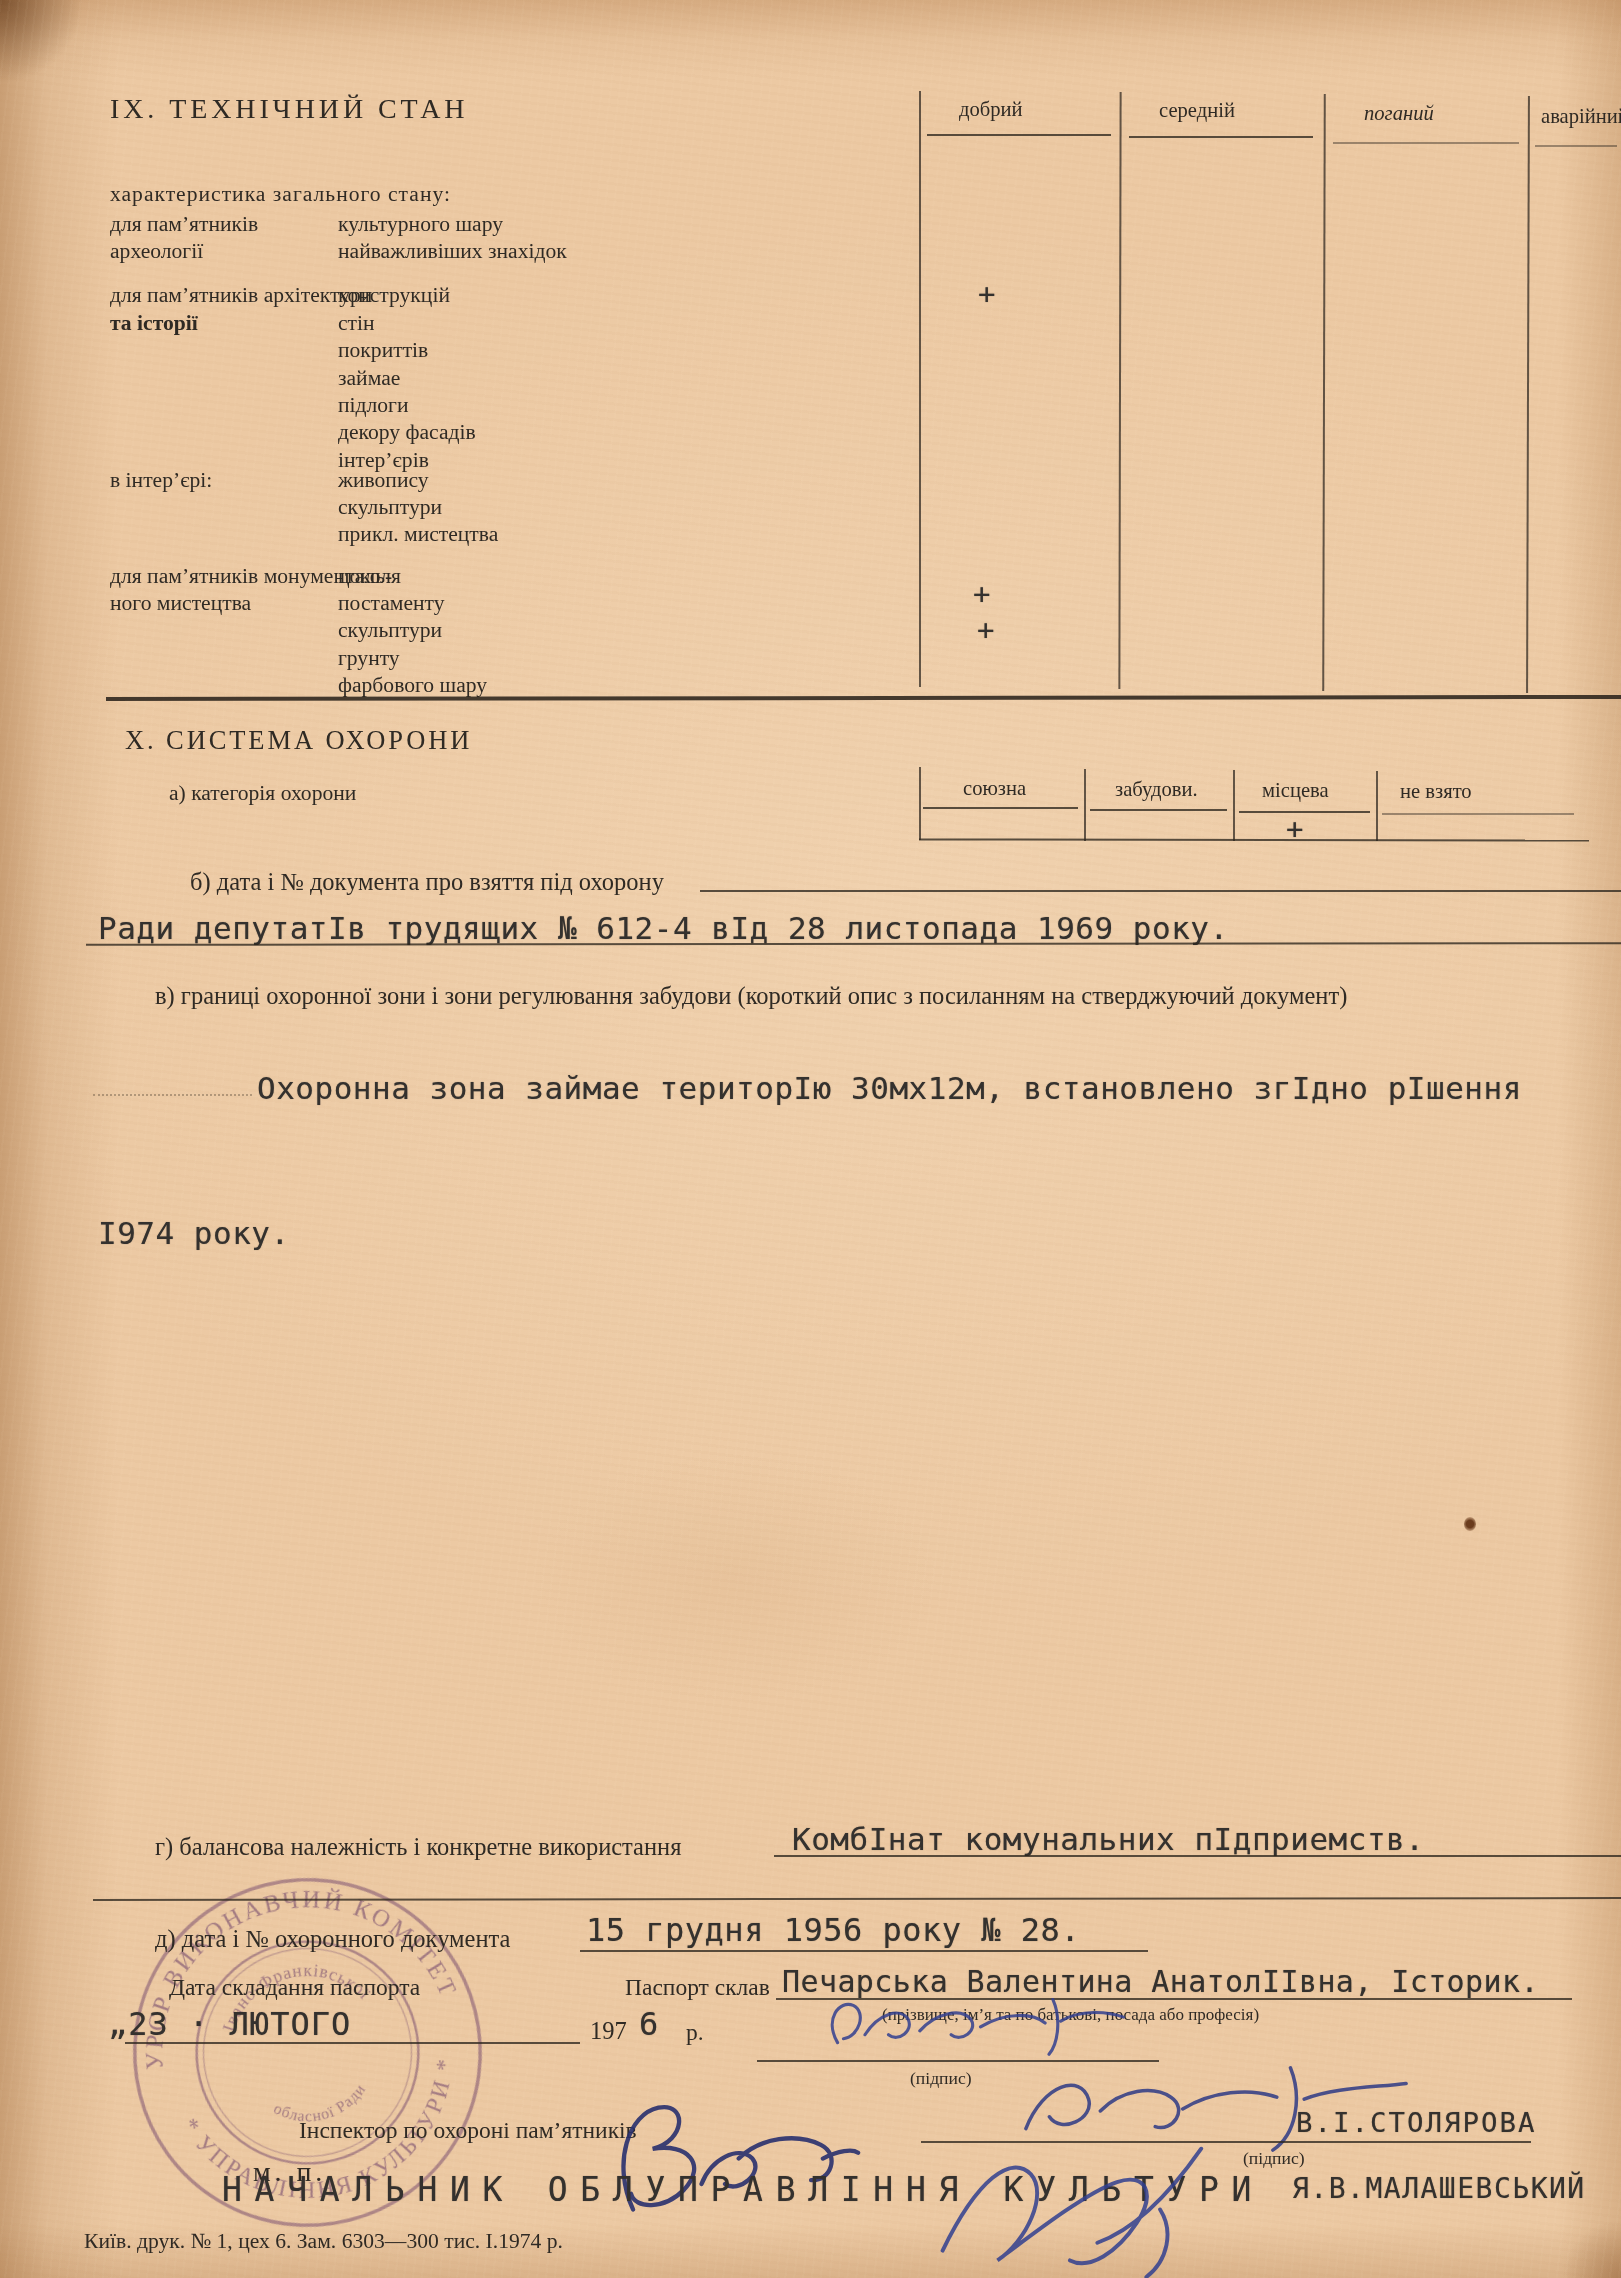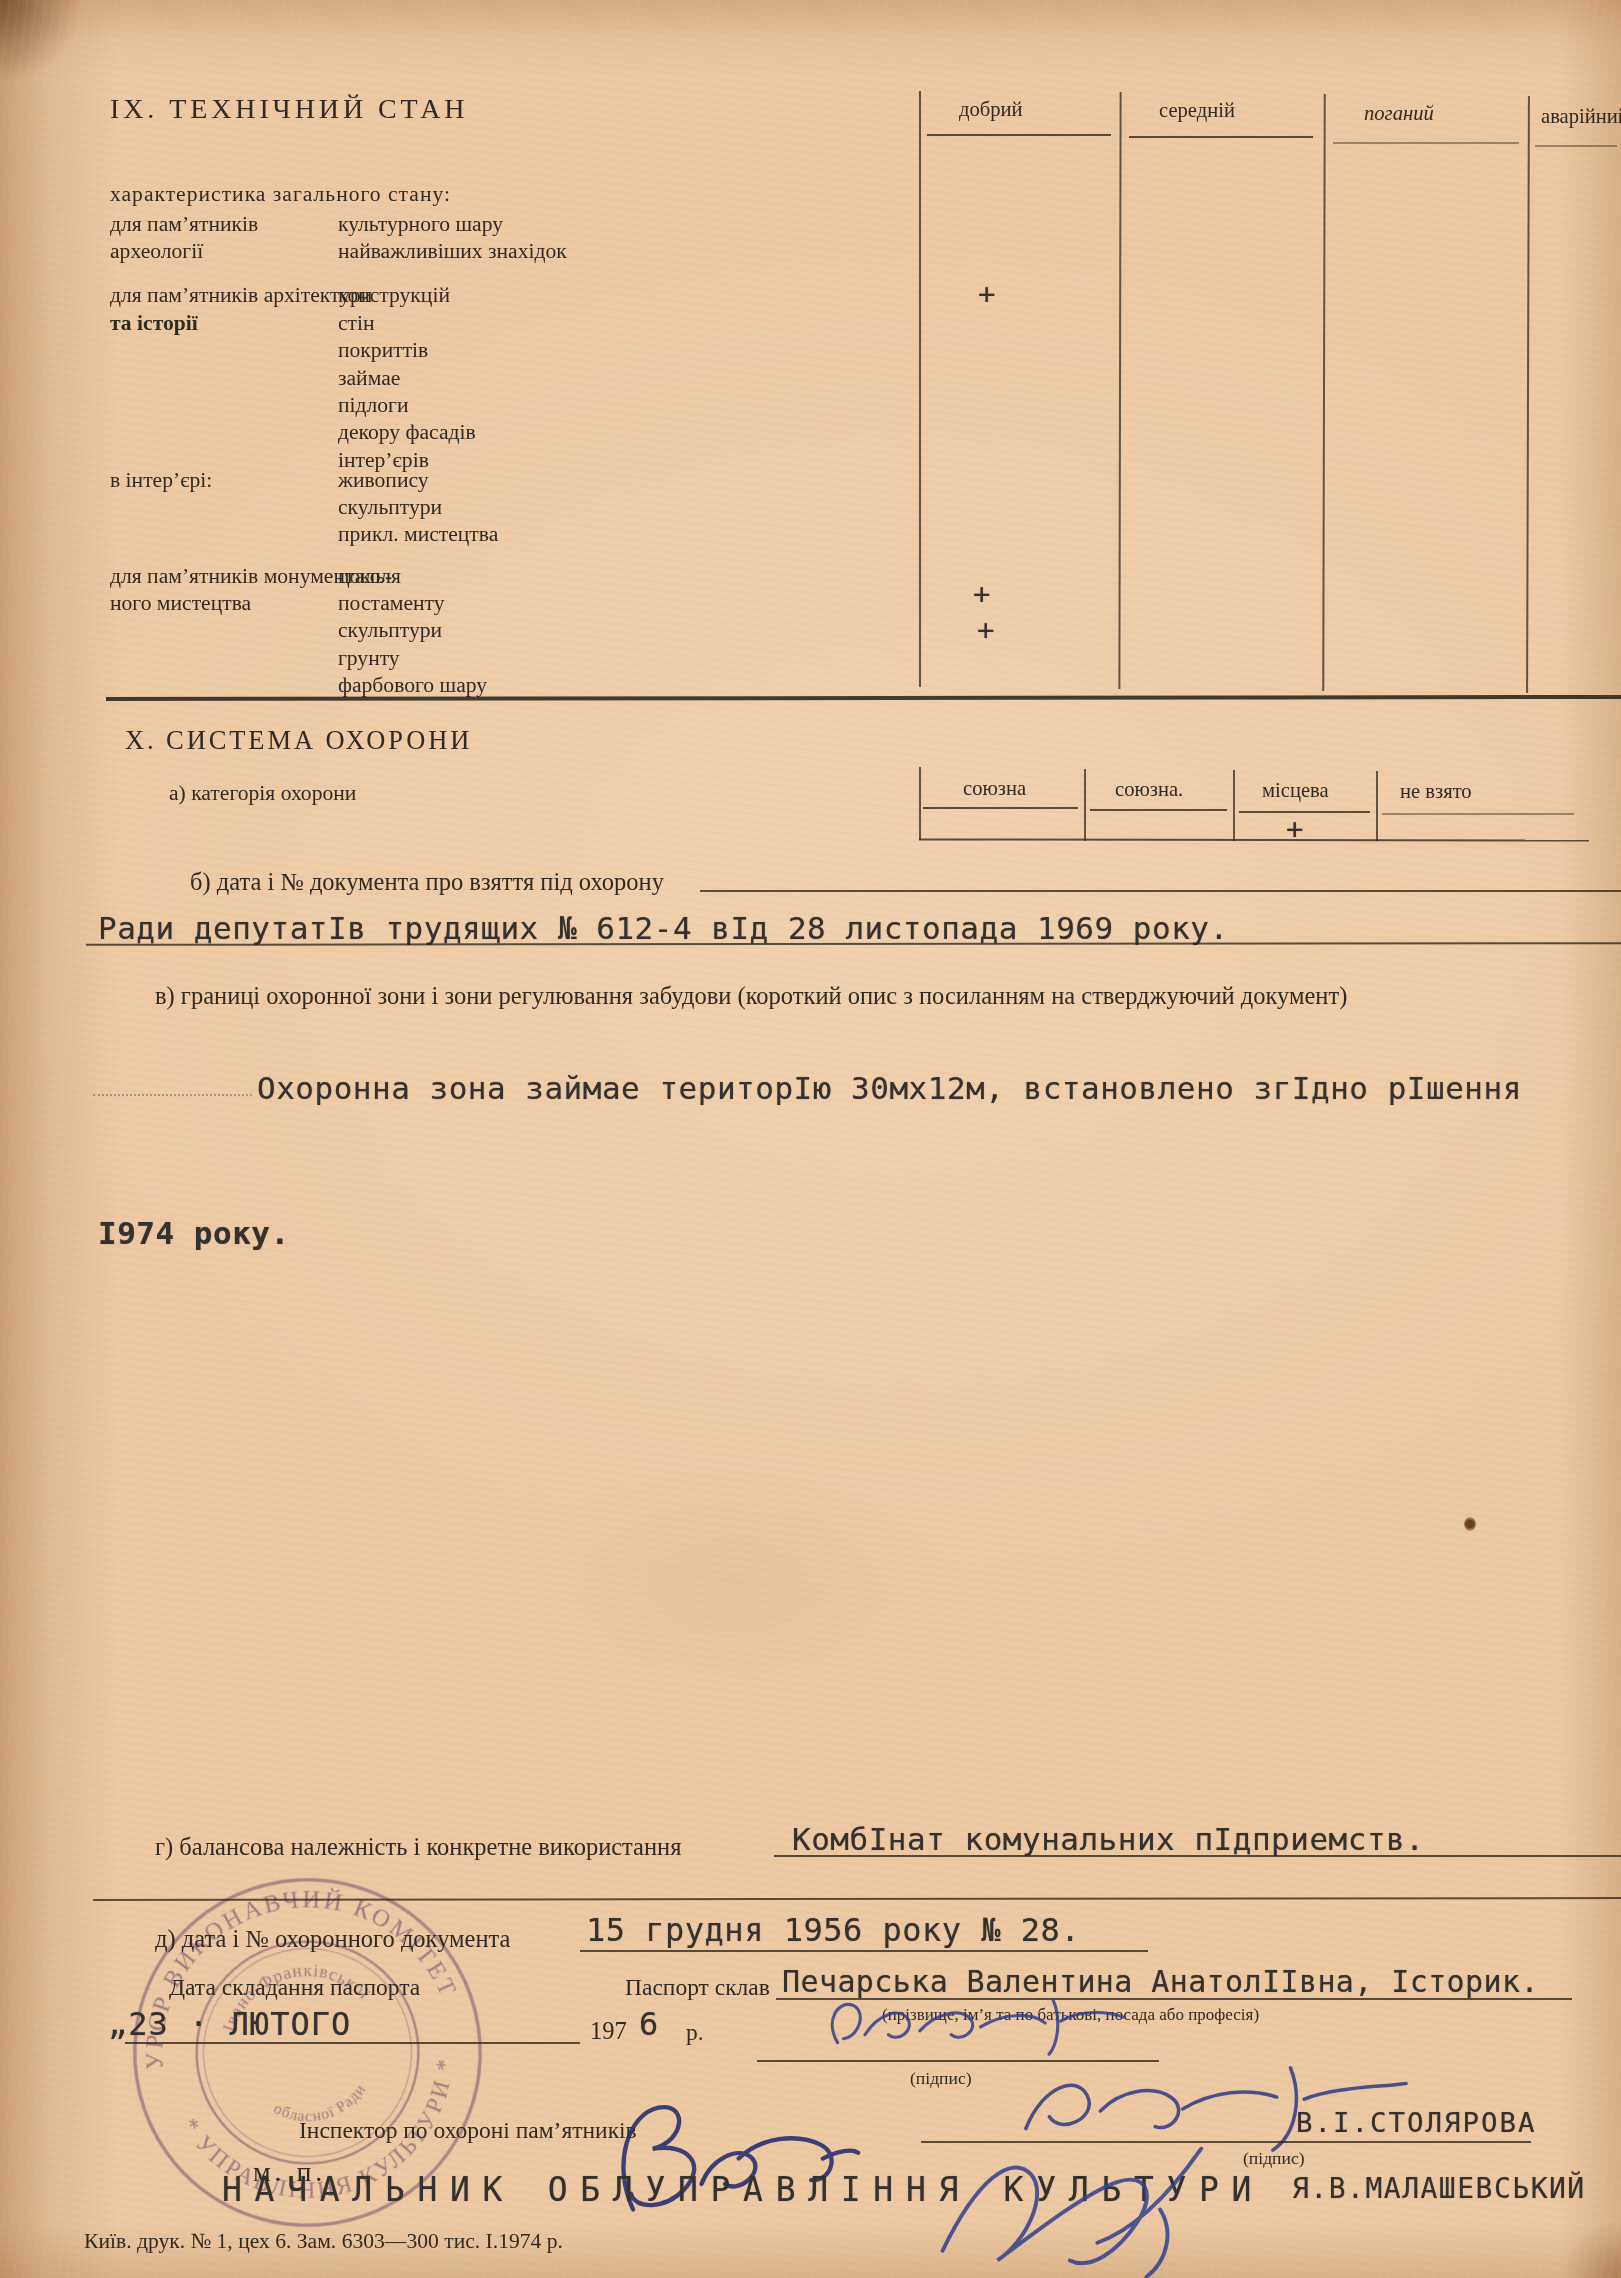--- a/index.html
+++ b/index.html
@@ -93,42 +93,42 @@
 
   <div class="pos serif" style="left:125px;top:725px;font-size:26.5px;letter-spacing:2.9px;">X. СИСТЕМА ОХОРОНИ</div>
   <div class="pos serif" style="left:169px;top:781px;font-size:21.6px;">а) категорія охорони</div>
 
   <div class="vline" style="left:919px;top:767px;height:73px;"></div>
   <div class="vline" style="left:1084px;top:769px;height:72px;"></div>
   <div class="vline" style="left:1233px;top:770px;height:71px;"></div>
   <div class="vline" style="left:1376px;top:771px;height:70px;"></div>
 
   <div class="pos serif" style="left:963px;top:777px;font-size:20.6px;">союзна</div>
-  <div class="pos serif" style="left:1115px;top:778px;font-size:20.6px;">союзна.</div>
+  <div class="pos serif" style="left:1115px;top:778px;font-size:20.6px;">забудови.</div>
   <div class="pos serif" style="left:1262px;top:779px;font-size:20.6px;">місцева</div>
   <div class="pos serif" style="left:1400px;top:780px;font-size:20.6px;">не взято</div>
 
   <div class="hline" style="left:923px;top:807px;width:155px;"></div>
   <div class="hline" style="left:1090px;top:809px;width:137px;"></div>
   <div class="hline" style="left:1239px;top:811px;width:131px;"></div>
   <div class="hline faint" style="left:1382px;top:813px;width:192px;"></div>
 
   <div class="pos typed" style="left:1286px;top:812px;font-size:29px;">+</div>
   <div class="hline" style="left:919px;top:839px;width:670px;transform:rotate(.1deg);"></div>
 
   <div class="pos serif" style="left:155px;top:868px;font-size:24.5px;margin-left:35px;">б) дата і № документа про взяття під охорону</div>
   <div class="hline" style="left:700px;top:890px;width:921px;"></div>
   <div class="pos typed" style="left:98px;top:910px;font-size:31px;letter-spacing:0.5px;">Ради депутатІв трудящих № 612-4 вІд 28 листопада 1969 року.</div>
   <div class="hline" style="left:86px;top:943px;width:1535px;transform:rotate(-.06deg);"></div>
 
   <div class="pos serif" style="left:155px;top:982px;font-size:24.5px;">в) границі охоронної зони і зони регулювання забудови (короткий опис з посиланням на стверджуючий документ)</div>
 
   <div class="pos" style="left:93px;top:1094px;width:159px;height:0;border-top:2.9px dotted rgba(70,56,42,0.35);"></div>
   <div class="pos typed" style="left:257px;top:1070px;font-size:31px;letter-spacing:0.5px;">Охоронна зона займае територІю 30мх12м, встановлено згІдно рІшення</div>
-  <div class="pos typed" style="left:98px;top:1215px;font-size:31px;letter-spacing:0.5px;font-weight:bold;">І974 року.</div>
+  <div class="pos typed" style="left:98px;top:1215px;font-size:31px;letter-spacing:0.5px;">І974 року.</div>
 
   <div class="stain" style="left:1464px;top:1517px;width:11.8px;height:13.7px;background:radial-gradient(circle,#6b3c1d 0 40%,rgba(107,60,29,.4) 70%,transparent);"></div>
   <div class="stain" style="left:1568px;top:11.8px;width:8.8px;height:8.8px;background:radial-gradient(circle,#4a3category52e 0 40%,rgba(74,53,46,.5),transparent);"></div>
   <div class="stain" style="left:529px;top:1451px;width:412px;height:255px;background:radial-gradient(ellipse,rgba(190,140,90,.10),transparent 70%);"></div>
 
   <div class="stamp-wrap" style="left:123px;top:1868px;width:369px;height:369px;transform:rotate(-14deg);">
     <svg width="369" height="369" viewBox="0 0 376 376">
       <g fill="none" stroke="#7a57a8" stroke-opacity=".62">
         <circle cx="188" cy="188" r="176" stroke-width="3.5"></circle>
         <circle cx="188" cy="188" r="113" stroke-width="2.5"></circle>

